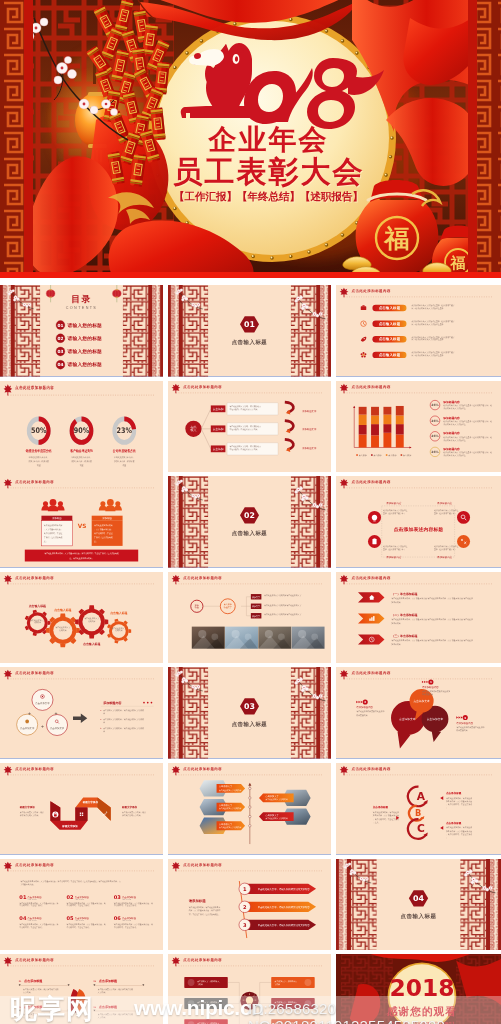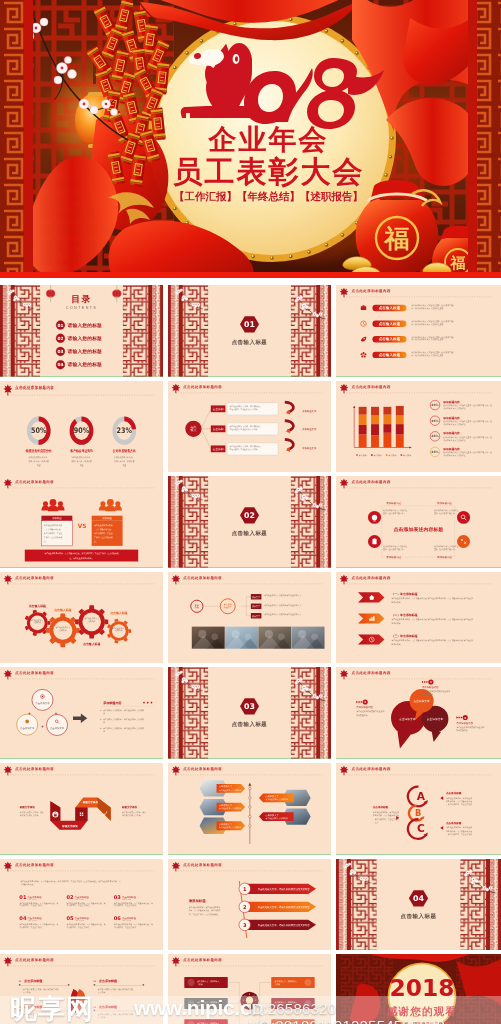--- a/index.html
+++ b/index.html
@@ -19,21 +19,21 @@
   .hero-t1,.hero-t2{font-weight:bold;color:#cf1420;
      font-family:"Liberation Sans",sans-serif;
      text-shadow:1px 1px 0 rgba(255,238,190,.85), -1px 0 0 rgba(255,238,190,.5);}
   .hero-t1{font-size:28px;line-height:31px;letter-spacing:2px;}
   .hero-t2{font-size:30px;line-height:33px;letter-spacing:2px;}
   .hero-tags{font-size:10.5px;font-weight:bold;color:#c4141f;letter-spacing:0;
      margin-top:2px;text-shadow:1px 1px 0 rgba(255,240,200,.7);}
 
   
   .grid{position:absolute;left:0;top:0;width:501px;height:1024px;}
-  .slide{position:absolute;overflow:hidden;background:#22c55e;
+  .slide{position:absolute;overflow:hidden;background:#3b82f6;
      box-sizing:border-box;}
   .slide > svg{position:absolute;left:0;top:0;width:100%;height:100%;}
 
   
   .sv-hd{font-size:20px;font-weight:bold;fill:#c0282b;letter-spacing:3px;}
   .sv-b{font-size:11px;fill:#8a736a;}
   .sv-w{font-size:11px;fill:#ffeadd;}
 
   
   .wm{position:absolute;left:0;top:0;width:501px;height:1024px;pointer-events:none;padding-left:32px;}

